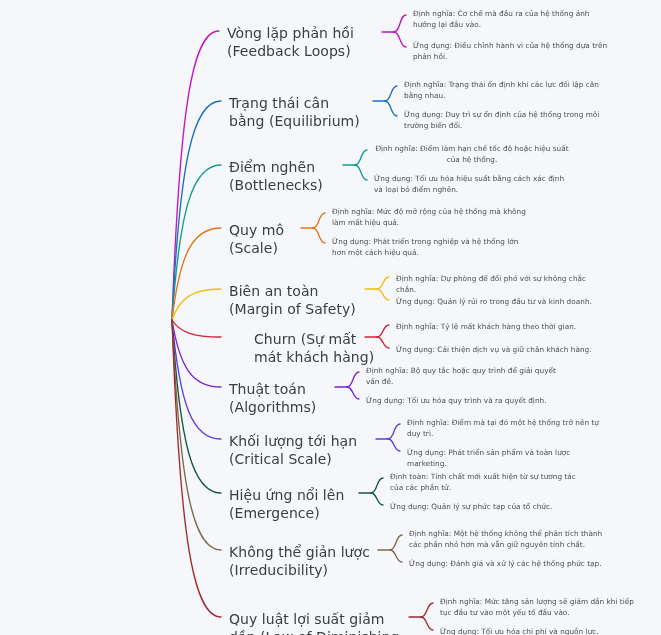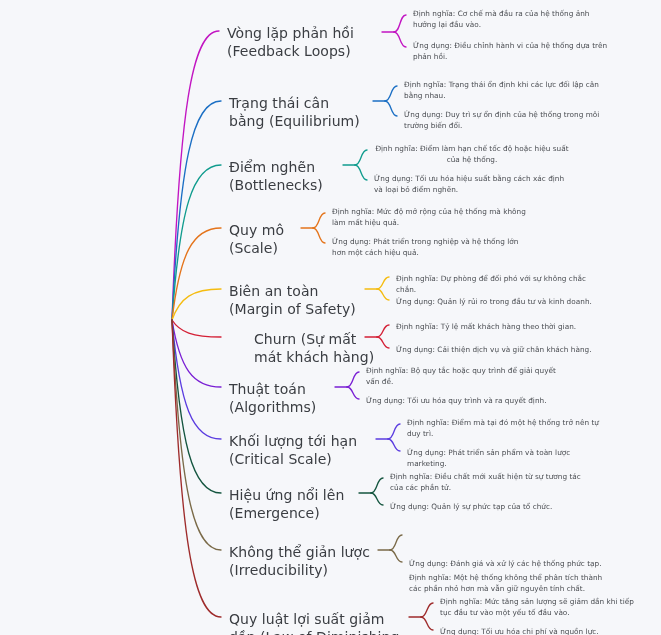--- a/index.html
+++ b/index.html
@@ -131,22 +131,22 @@
       <div class="topic-label" style="left: 229px; top: 330px; width: 132px; margin-left: 25px;">Churn (Sự mất mát khách hàng)</div>
       <div class="detail-label" style="left: 396px; top: 322px; width: 210px;">Định nghĩa: Tỷ lệ mất khách hàng theo thời gian.</div>
       <div class="detail-label" style="left: 396px; top: 345px; width: 210px;">Ứng dụng: Cải thiện dịch vụ và giữ chân khách hàng.</div>
       <div class="topic-label" style="left: 229px; top: 380px; width: 102px;">Thuật toán (Algorithms)</div>
       <div class="detail-label" style="left: 366px; top: 366px; width: 196px;">Định nghĩa: Bộ quy tắc hoặc quy trình để giải quyết vấn đề.</div>
       <div class="detail-label" style="left: 366px; top: 396px; width: 196px;">Ứng dụng: Tối ưu hóa quy trình và ra quyết định.</div>
       <div class="topic-label" style="left: 229px; top: 432px; width: 143px;">Khối lượng tới hạn (Critical Scale)</div>
       <div class="detail-label" style="left: 407px; top: 418px; width: 196px;">Định nghĩa: Điểm mà tại đó một hệ thống trở nên tự duy trì.</div>
       <div class="detail-label" style="left: 407px; top: 448px; width: 196px;">Ứng dụng: Phát triển sản phẩm và toàn lược marketing.</div>
       <div class="topic-label" style="left: 229px; top: 486px; width: 126px;">Hiệu ứng nổi lên (Emergence)</div>
-      <div class="detail-label" style="left: 390px; top: 472px; width: 196px;">Định nghĩa: Điều chất mới xuất hiện từ sự tương tác của các phần tử.</div>
+      <div class="detail-label" style="left: 390px; top: 472px; width: 196px;">Định toàn: Tính chất mới xuất hiện từ sự tương tác của các phần tử.</div>
       <div class="detail-label" style="left: 390px; top: 502px; width: 196px;">Ứng dụng: Quản lý sự phức tạp của tổ chức.</div>
       <div class="topic-label" style="left: 229px; top: 543px; width: 145px;">Không thể giản lược (Irreducibility)</div>
-      <div class="detail-label" style="left: 409px; top: 529px; width: 196px; margin-top: 44px;">Định nghĩa: Một hệ thống không thể phân tích thành các phần nhỏ hơn mà vẫn giữ nguyên tính chất.</div>
+      <div class="detail-label" style="left: 409px; top: 529px; width: 196px;">Định nghĩa: Một hệ thống không thể phân tích thành các phần nhỏ hơn mà vẫn giữ nguyên tính chất.</div>
       <div class="detail-label" style="left: 409px; top: 559px; width: 196px;">Ứng dụng: Đánh giá và xử lý các hệ thống phức tạp.</div>
       <div class="topic-label" style="left: 229px; top: 610px; width: 175px;">Quy luật lợi suất giảm dần (Law of Diminishing Feedback)</div>
       <div class="detail-label" style="left: 440px; top: 597px; width: 196px;">Định nghĩa: Mức tăng sản lượng sẽ giảm dần khi tiếp tục đầu tư vào một yếu tố đầu vào.</div>
       <div class="detail-label" style="left: 440px; top: 627px; width: 196px;">Ứng dụng: Tối ưu hóa chi phí và nguồn lực.</div>
     </div>
 </div>
 
 </body></html>

